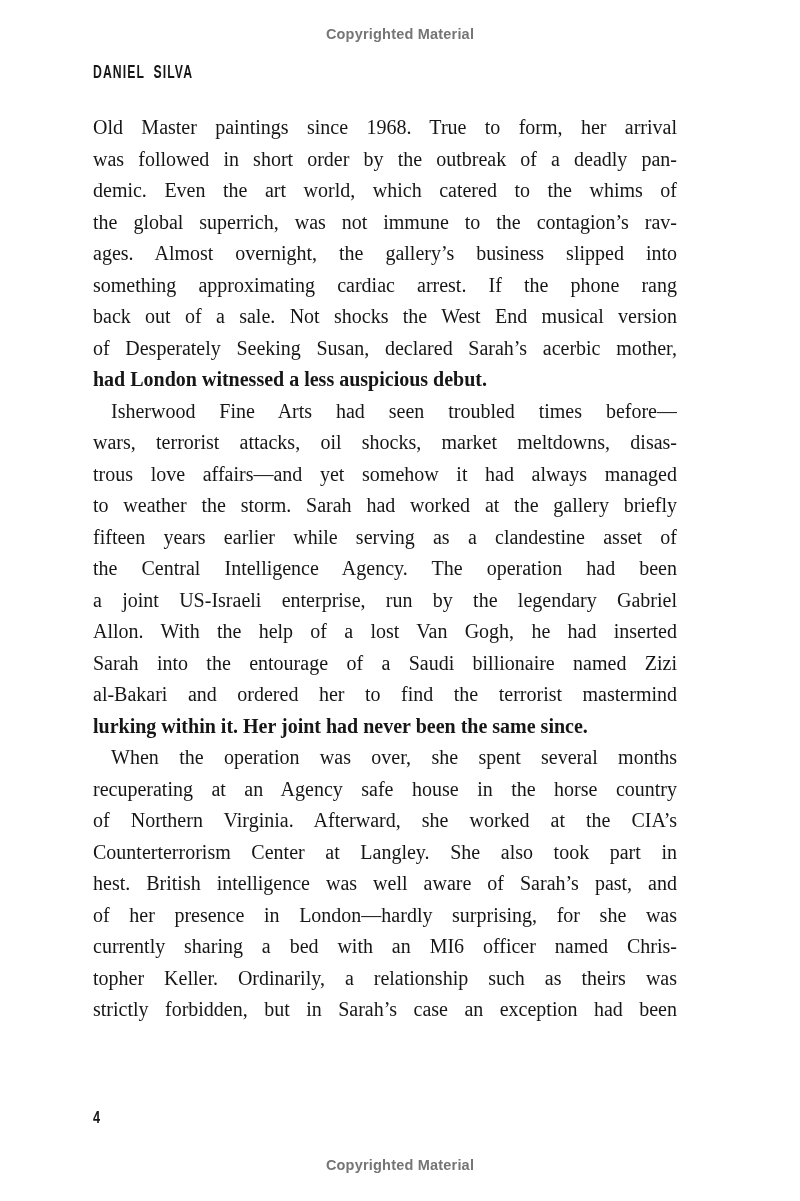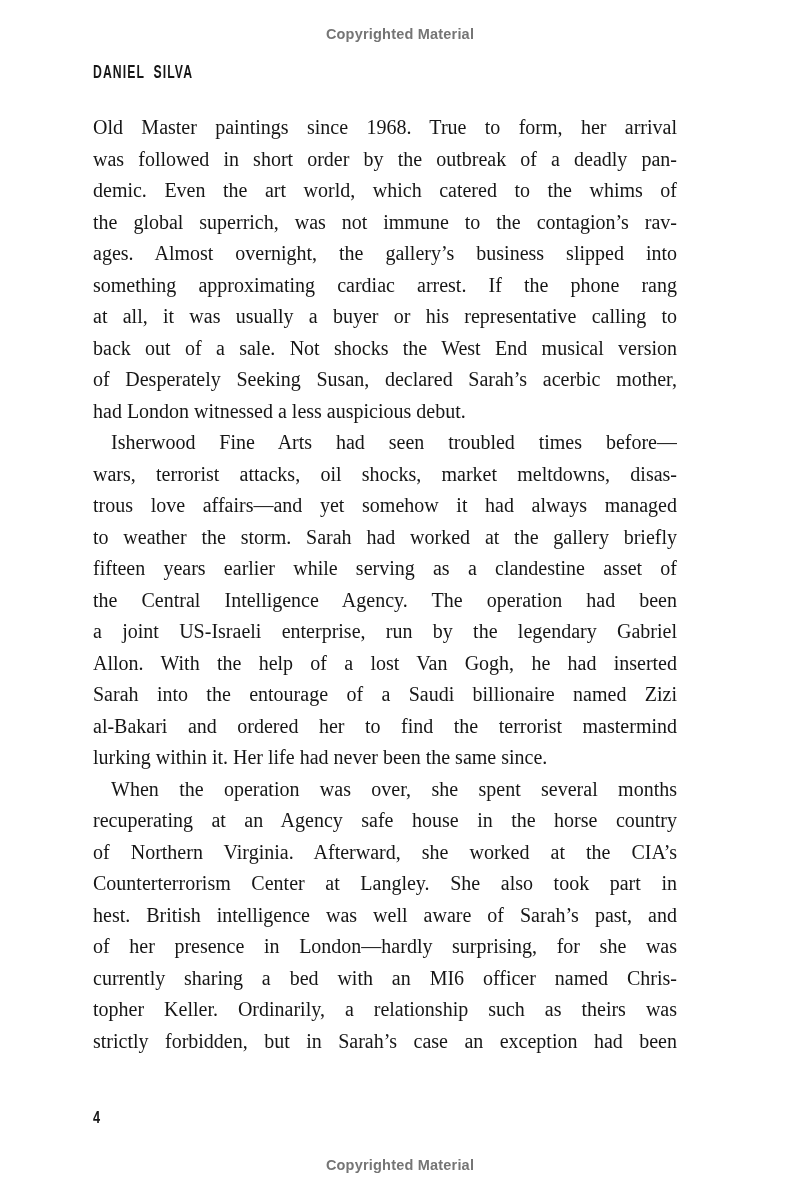--- a/index.html
+++ b/index.html
@@ -53,21 +53,21 @@
     text-align-last: justify;
     overflow: hidden;
     white-space: normal;
   }
   .line:not(.flush)::after {
     content: "";
     display: inline-block;
     width: 100%;
     height: 0;
   }
-  .line.flush { text-align-last: left; text-align: right; }
+  .line.flush { text-align-last: left; text-align: right; font-weight: bold; }
   .line.indent { text-indent: 18px; }
   .italic { }
   .folio {
     position: absolute;
     left: 93px;
     top: 1108px;
     font-family: "Liberation Sans", "DejaVu Sans", sans-serif;
     font-weight: 700;
     font-size: 17px;
     color: var(--ink-color, #161616);
@@ -83,35 +83,34 @@
 
   <div class="running-header">DANIEL SILVA</div>
 
   <div class="body-text">
       <div class="line"><span>Old Master paintings since 1968. True to form, her arrival</span></div>
       <div class="line"><span>was followed in short order by the outbreak of a deadly pan-</span></div>
       <div class="line"><span>demic. Even the art world, which catered to the whims of</span></div>
       <div class="line"><span>the global superrich, was not immune to the contagion’s rav-</span></div>
       <div class="line"><span>ages. Almost overnight, the gallery’s business slipped into</span></div>
       <div class="line"><span>something approximating cardiac arrest. If the phone rang</span></div>
-      <div class="line"><span>at all, it was usually a buyer or his representative calling to</span></div>
       <div class="line"><span>back out of a sale. Not shocks the West End musical version</span></div>
       <div class="line"><span>of </span><span class="italic">Desperately Seeking Susan</span><span>, declared Sarah’s acerbic mother,</span></div>
       <div class="line flush"><span>had London witnessed a less auspicious debut.</span></div>
       <div class="line indent"><span>Isherwood Fine Arts had seen troubled times before—</span></div>
       <div class="line"><span>wars, terrorist attacks, oil shocks, market meltdowns, disas-</span></div>
       <div class="line"><span>trous love affairs—and yet somehow it had always managed</span></div>
       <div class="line"><span>to weather the storm. Sarah had worked at the gallery briefly</span></div>
       <div class="line"><span>fifteen years earlier while serving as a clandestine asset of</span></div>
       <div class="line"><span>the Central Intelligence Agency. The operation had been</span></div>
       <div class="line"><span>a joint US-Israeli enterprise, run by the legendary Gabriel</span></div>
       <div class="line"><span>Allon. With the help of a lost Van Gogh, he had inserted</span></div>
       <div class="line"><span>Sarah into the entourage of a Saudi billionaire named Zizi</span></div>
       <div class="line"><span>al-Bakari and ordered her to find the terrorist mastermind</span></div>
-      <div class="line flush"><span>lurking within it. Her life had never been the same since.</span></div>
+      <div class="line flush"><span>lurking within it. Her joint had never been the same since.</span></div>
       <div class="line indent"><span>When the operation was over, she spent several months</span></div>
       <div class="line"><span>recuperating at an Agency safe house in the horse country</span></div>
       <div class="line"><span>of Northern Virginia. Afterward, she worked at the CIA’s</span></div>
       <div class="line"><span>Counterterrorism Center at Langley. She also took part in</span></div>
       <div class="line"><span>hest. British intelligence was well aware of Sarah’s past, and</span></div>
       <div class="line"><span>of her presence in London—hardly surprising, for she was</span></div>
       <div class="line"><span>currently sharing a bed with an MI6 officer named Chris-</span></div>
       <div class="line"><span>topher Keller. Ordinarily, a relationship such as theirs was</span></div>
       <div class="line"><span>strictly forbidden, but in Sarah’s case an exception had been</span></div>
     </div>

